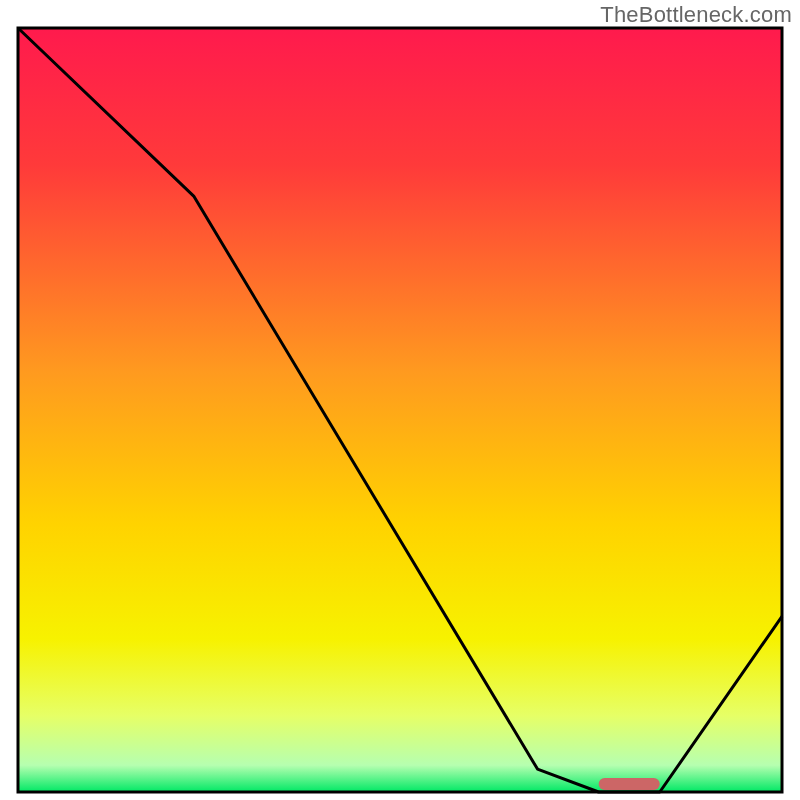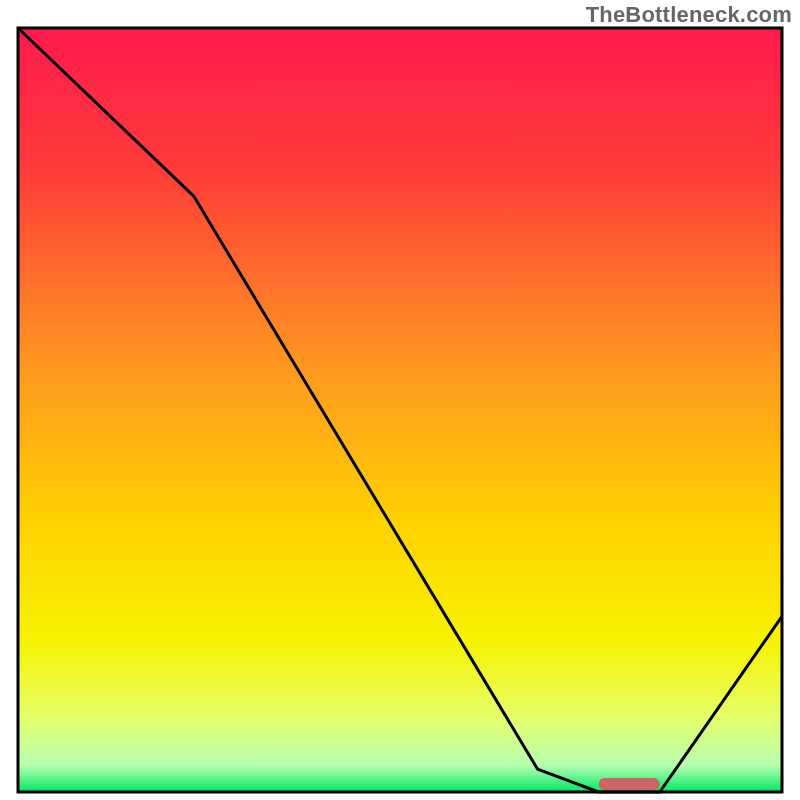--- a/index.html
+++ b/index.html
@@ -14,21 +14,21 @@
   .wrap {
     position: relative;
     width: 800px;
     height: 800px;
   }
   .watermark {
     position: absolute;
     top: 2px;
     right: 8px;
     font-size: 22px;
-    font-weight: 700;
+    font-weight: 400;
     color: #666;
     letter-spacing: 0.2px;
   }
   svg {
     display: block;
   }
 </style>
 </head>
 <body>
 

